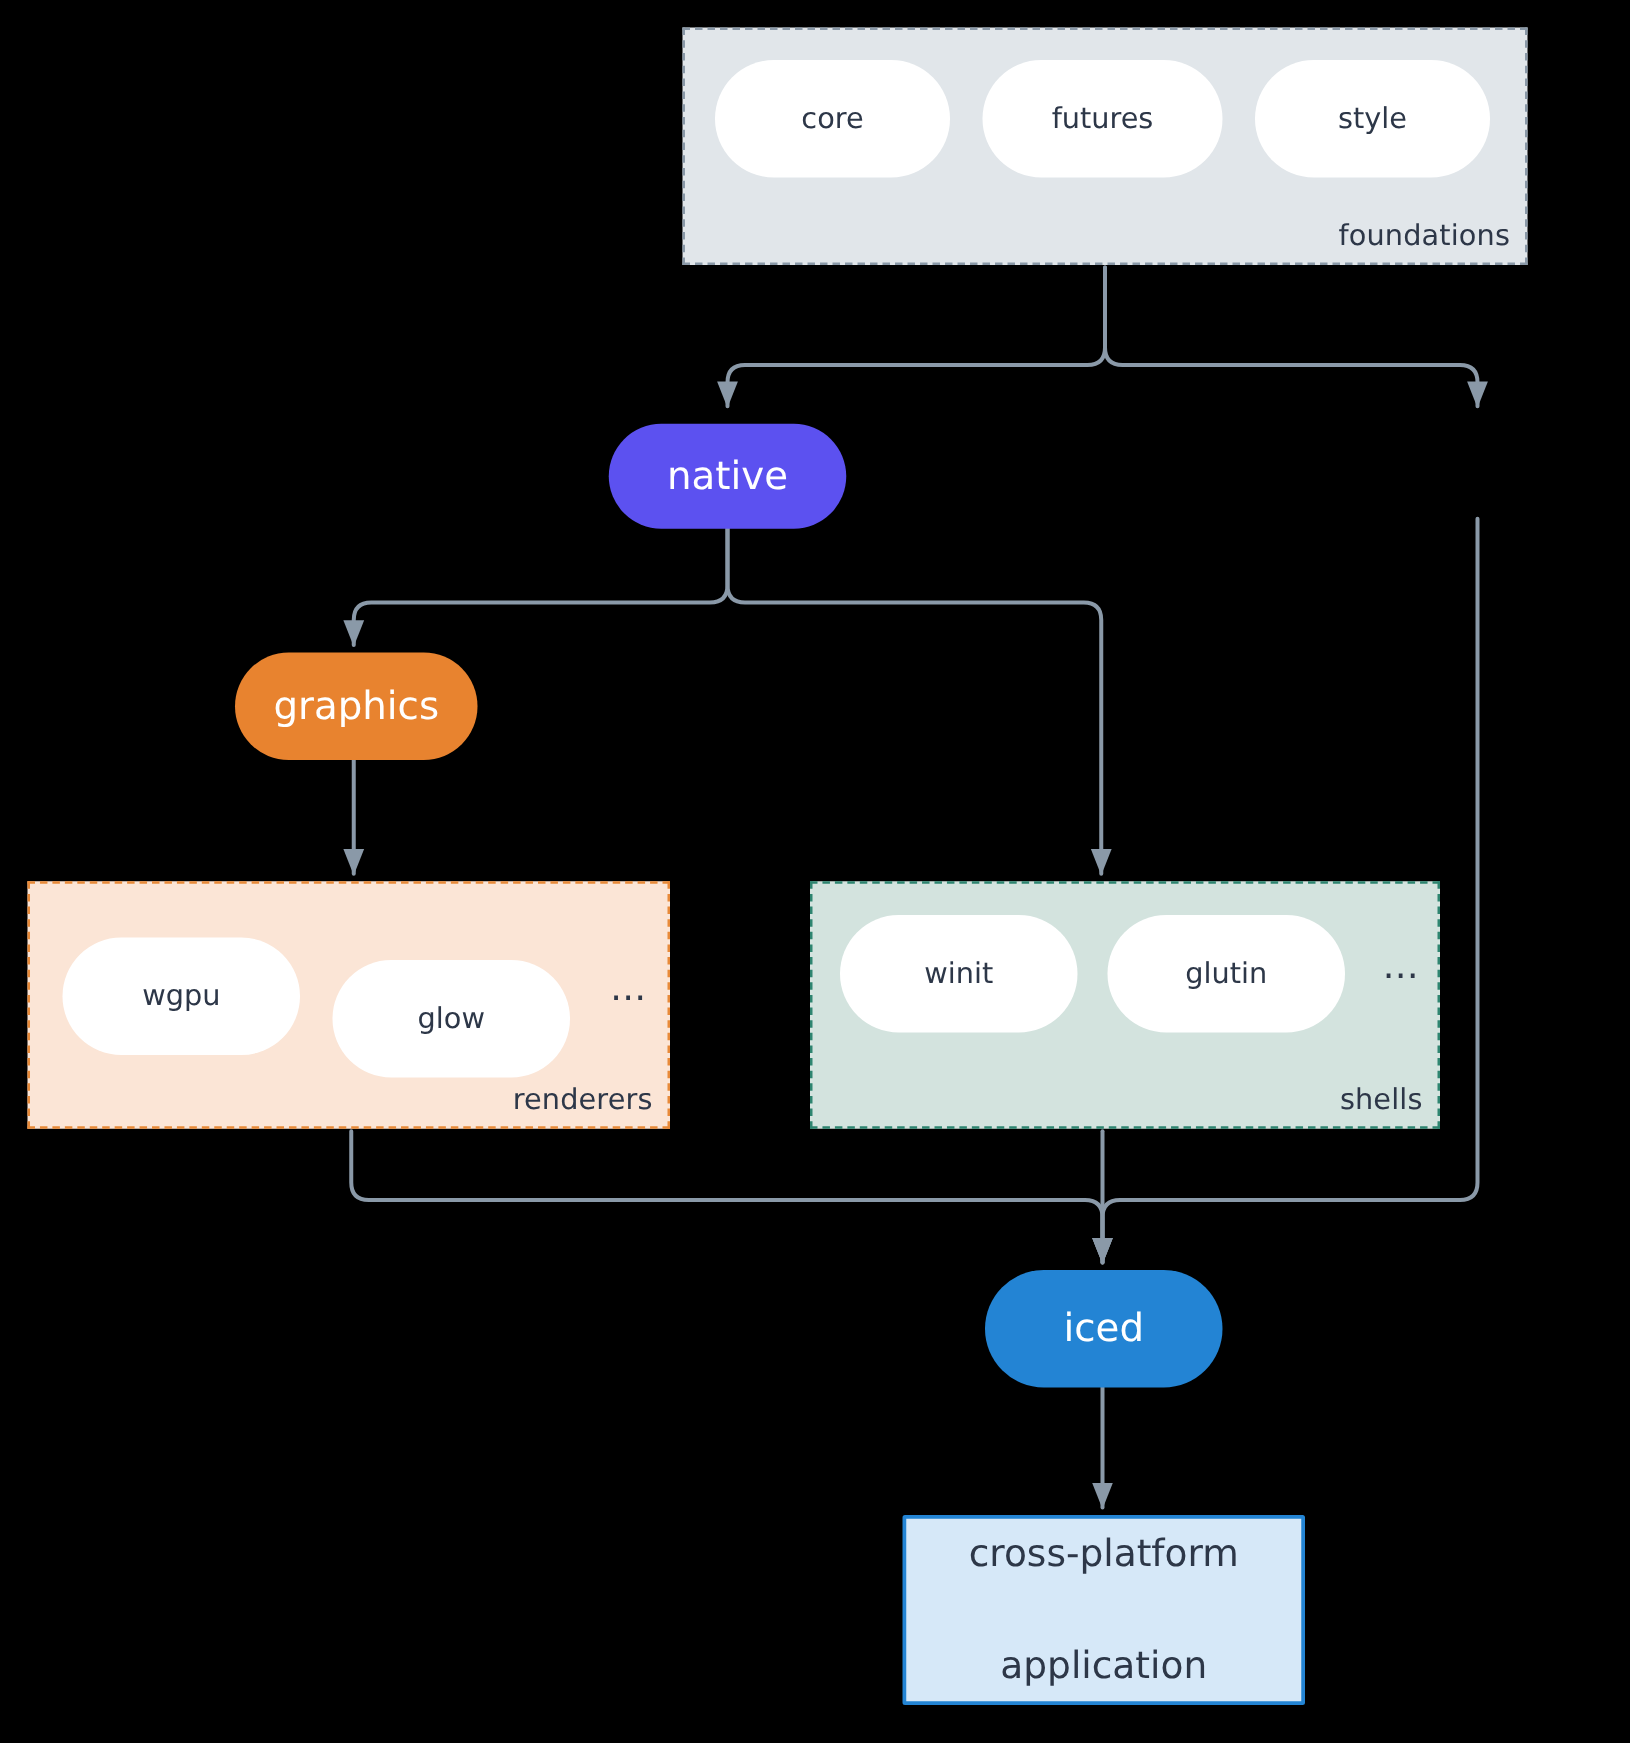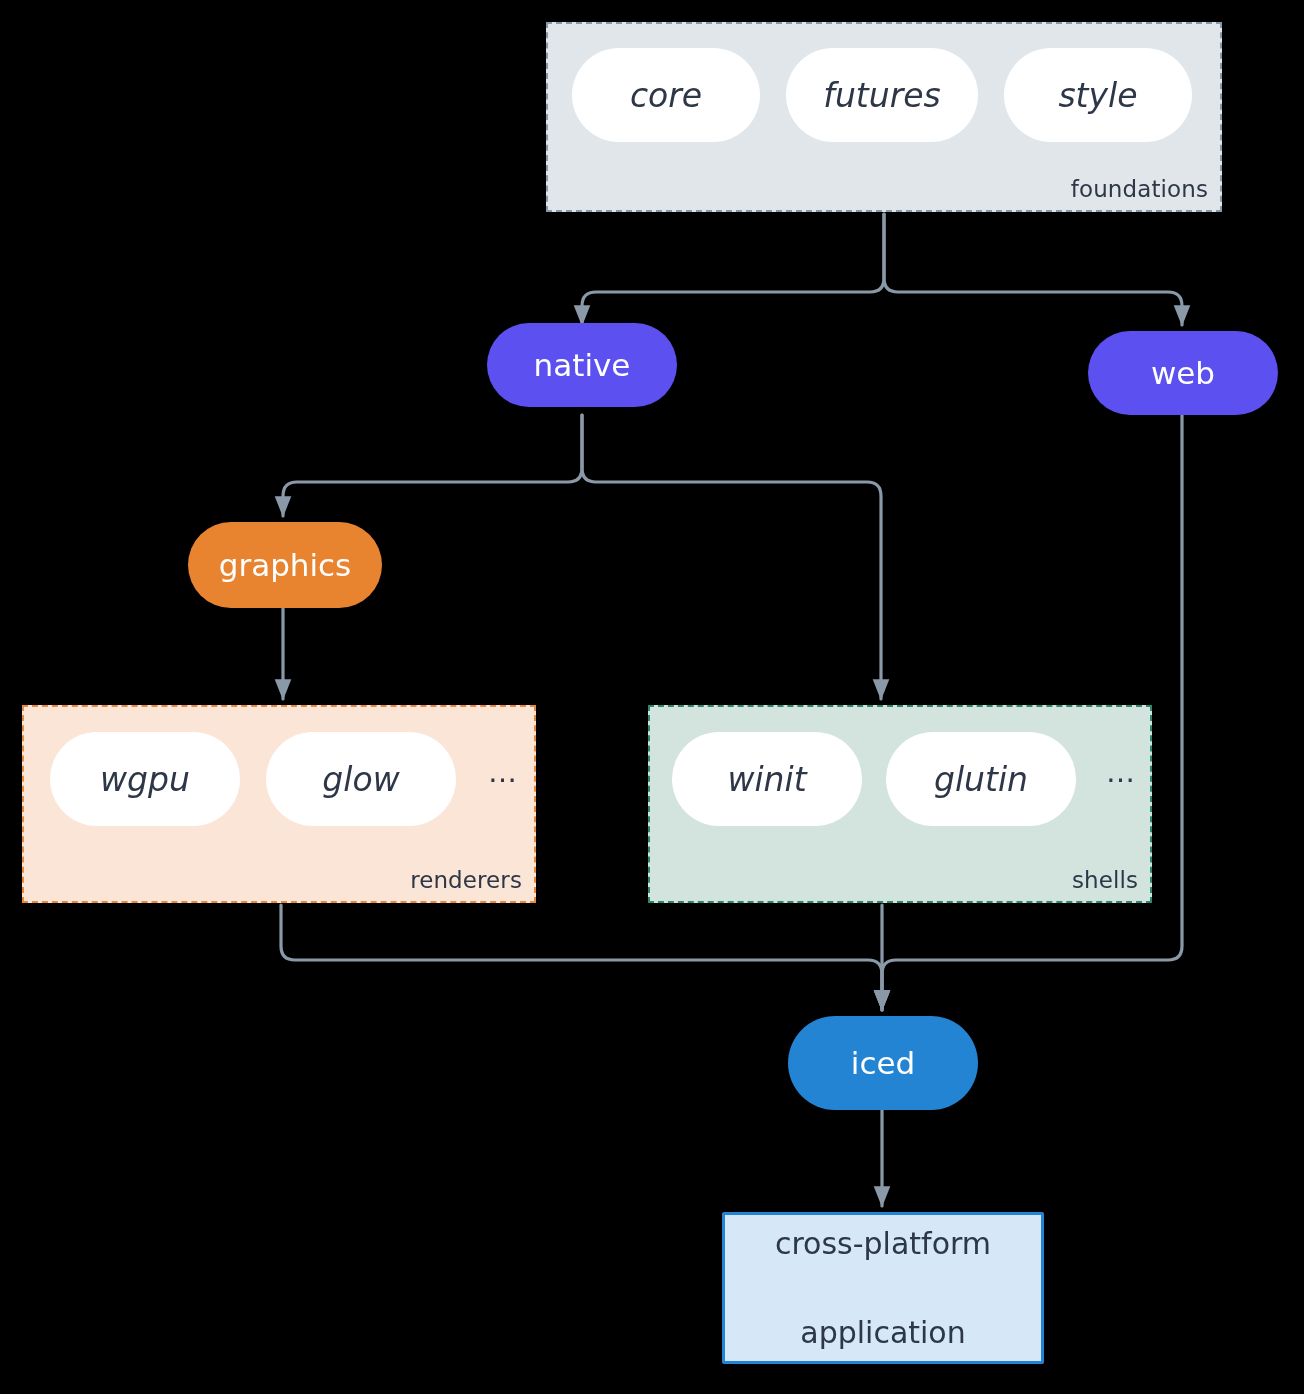--- a/index.html
+++ b/index.html
@@ -103,30 +103,29 @@
 
   
   .pill {
     background: #ffffff;
     border-radius: 999px;
     height: 94px;
     display: flex;
     align-items: center;
     justify-content: center;
     color: #2d3748;
-    font-size: 33px;
+    font-size: 23px;
     box-sizing: border-box;
     padding: 0 22px;
-    font-style: italic;
   }
   .pill.w-core    { width: 188px; }
   .pill.w-futures { width: 192px; }
   .pill.w-style   { width: 188px; text-align: right; }
   .pill.w-wgpu    { width: 190px; }
-  .pill.w-glow    { width: 190px; }
+  .pill.w-glow    { width: 190px; margin-top: 36px; }
   .pill.w-winit   { width: 190px; }
   .pill.w-glutin  { width: 190px; }
 
   .ellipsis {
     color: #2d3748;
     font-size: 29px;
     line-height: 1;
     padding-bottom: 14px;
     padding-left: 6px;
   }
@@ -139,21 +138,21 @@
     align-items: center;
     justify-content: center;
     color: #ffffff;
     font-size: 31px;
     white-space: nowrap;
   }
   .node.stadium { border-radius: 999px; }
 
   #node-native {
     left: 487px;
-    top: 323px;
+    top: 339px;
     width: 190px;
     height: 84px;
     background: #5c51f0;
   }
   #node-web {
     left: 1088px;
     top: 331px;
     width: 190px;
     height: 84px;
     background: #5c51f0;
@@ -249,21 +248,20 @@
     <div class="cluster-row">
       <div class="pill w-winit">winit</div>
       <div class="pill w-glutin">glutin</div>
       <div class="ellipsis">…</div>
     </div>
     <div class="cluster-label">shells</div>
   </div>
 
   <div class="node stadium" id="node-native">native</div>
 
-  <div class="node stadium" id="node-web">web</div>
 
   <div class="node stadium" id="node-graphics">graphics</div>
 
   <div class="node stadium" id="node-iced">iced</div>
 
   <div class="node" id="node-application">
     <span>cross-platform</span>
     <span>application</span>
   </div>
 

